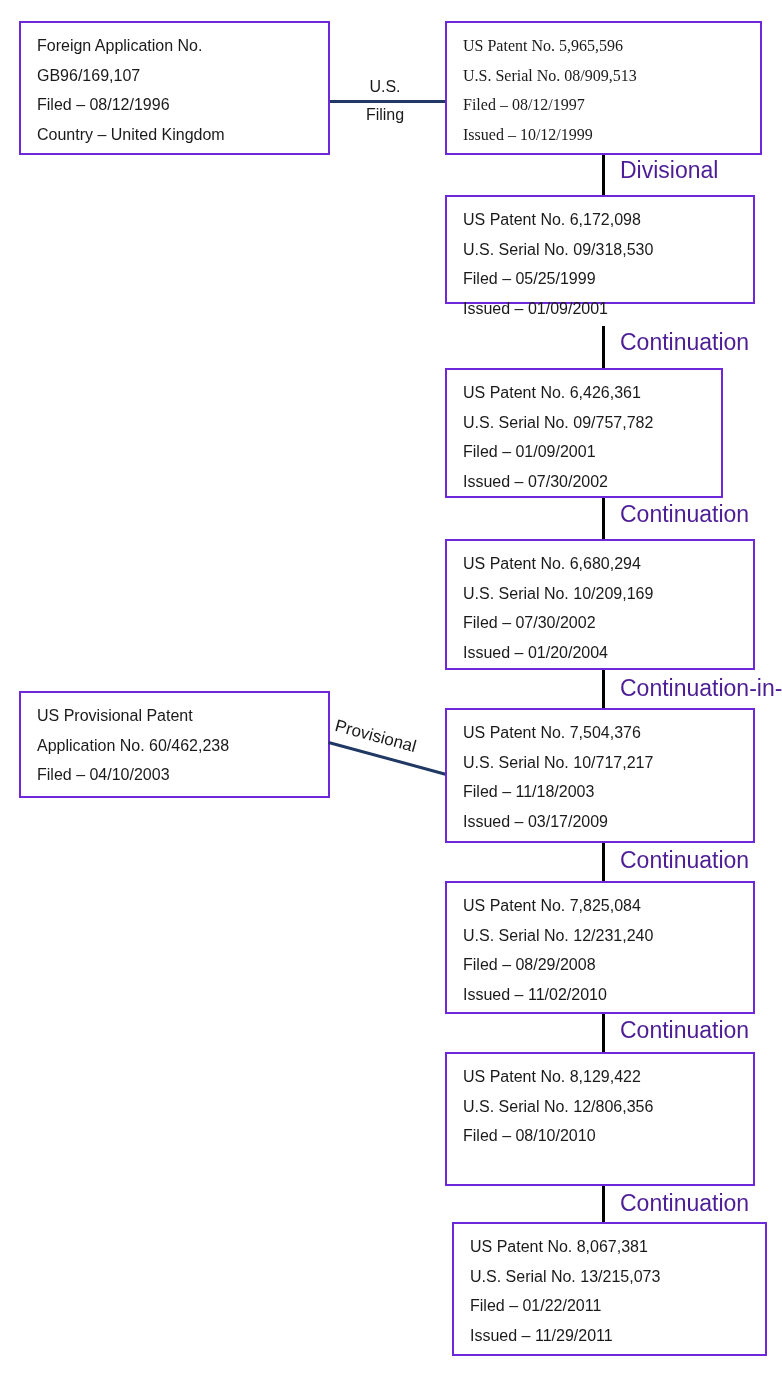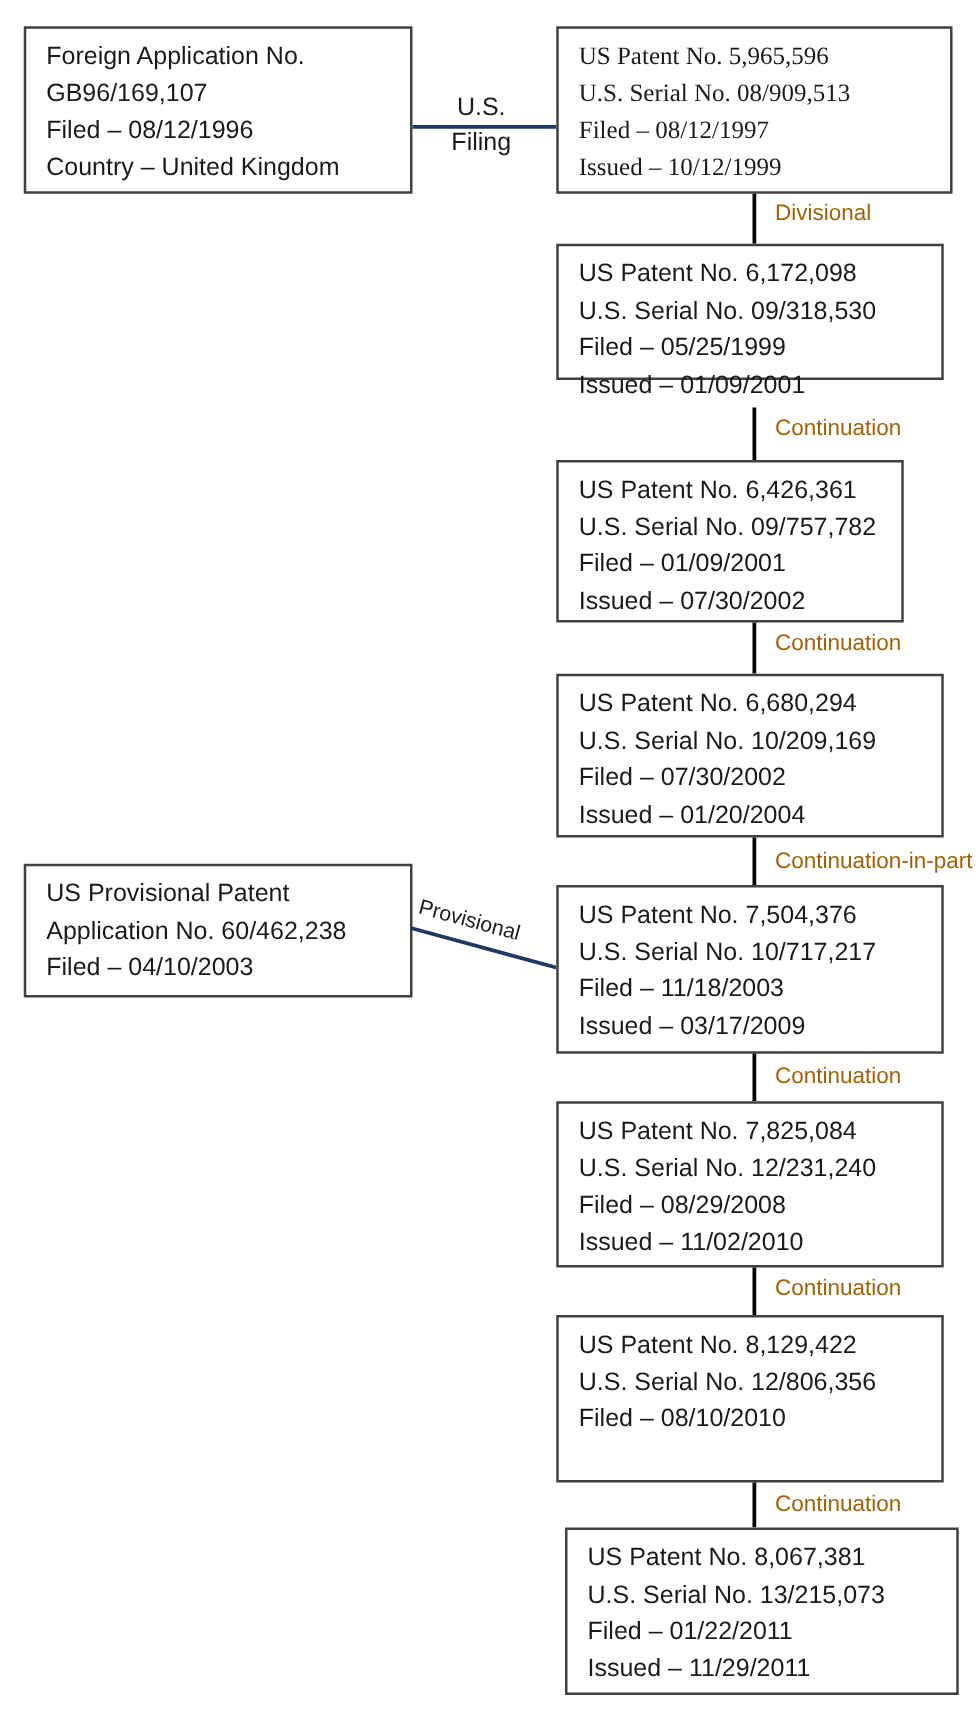--- a/index.html
+++ b/index.html
@@ -8,24 +8,24 @@
     position: relative;
     width: 782px;
     height: 1377px;
     background: #ffffff;
     font-family: "Liberation Sans", sans-serif;
     color: #1a1a1a;
     overflow: hidden;
   }
   .box {
     position: absolute;
-    border: 2px solid #404040;
+    border: 2px solid #6d28d9;
     background: #ffffff;
     padding: 8px 14px 6px 16px;
-    font-size: 20px;
+    font-size: 16px;
     line-height: 29.5px;
   }
   .bline { display: block; white-space: nowrap; }
   .vline {
     position: absolute;
     left: 602px;
     width: 3px;
     background: #000000;
   }
   .hline {
@@ -36,31 +36,31 @@
   .dline {
     position: absolute;
     height: 3px;
     background: #1f3864;
     transform-origin: left top;
     transform: rotate(15.2deg);
   }
   .elabel {
     position: absolute;
     left: 620px;
-    font-size: 18px;
+    font-size: 23px;
     line-height: 20px;
     white-space: nowrap;
-    color: #a16207;
+    color: #4c1d95;
   }
   .uslabel {
     position: absolute;
     left: 350px;
     width: 70px;
     text-align: center;
-    font-size: 20px;
+    font-size: 16px;
     line-height: 19px;
     white-space: nowrap;
     color: #1a1a1a;
   }
   .rotlabel {
     position: absolute;
     left: 338px;
     top: 716px;
     font-size: 17px;
     line-height: 20px;

